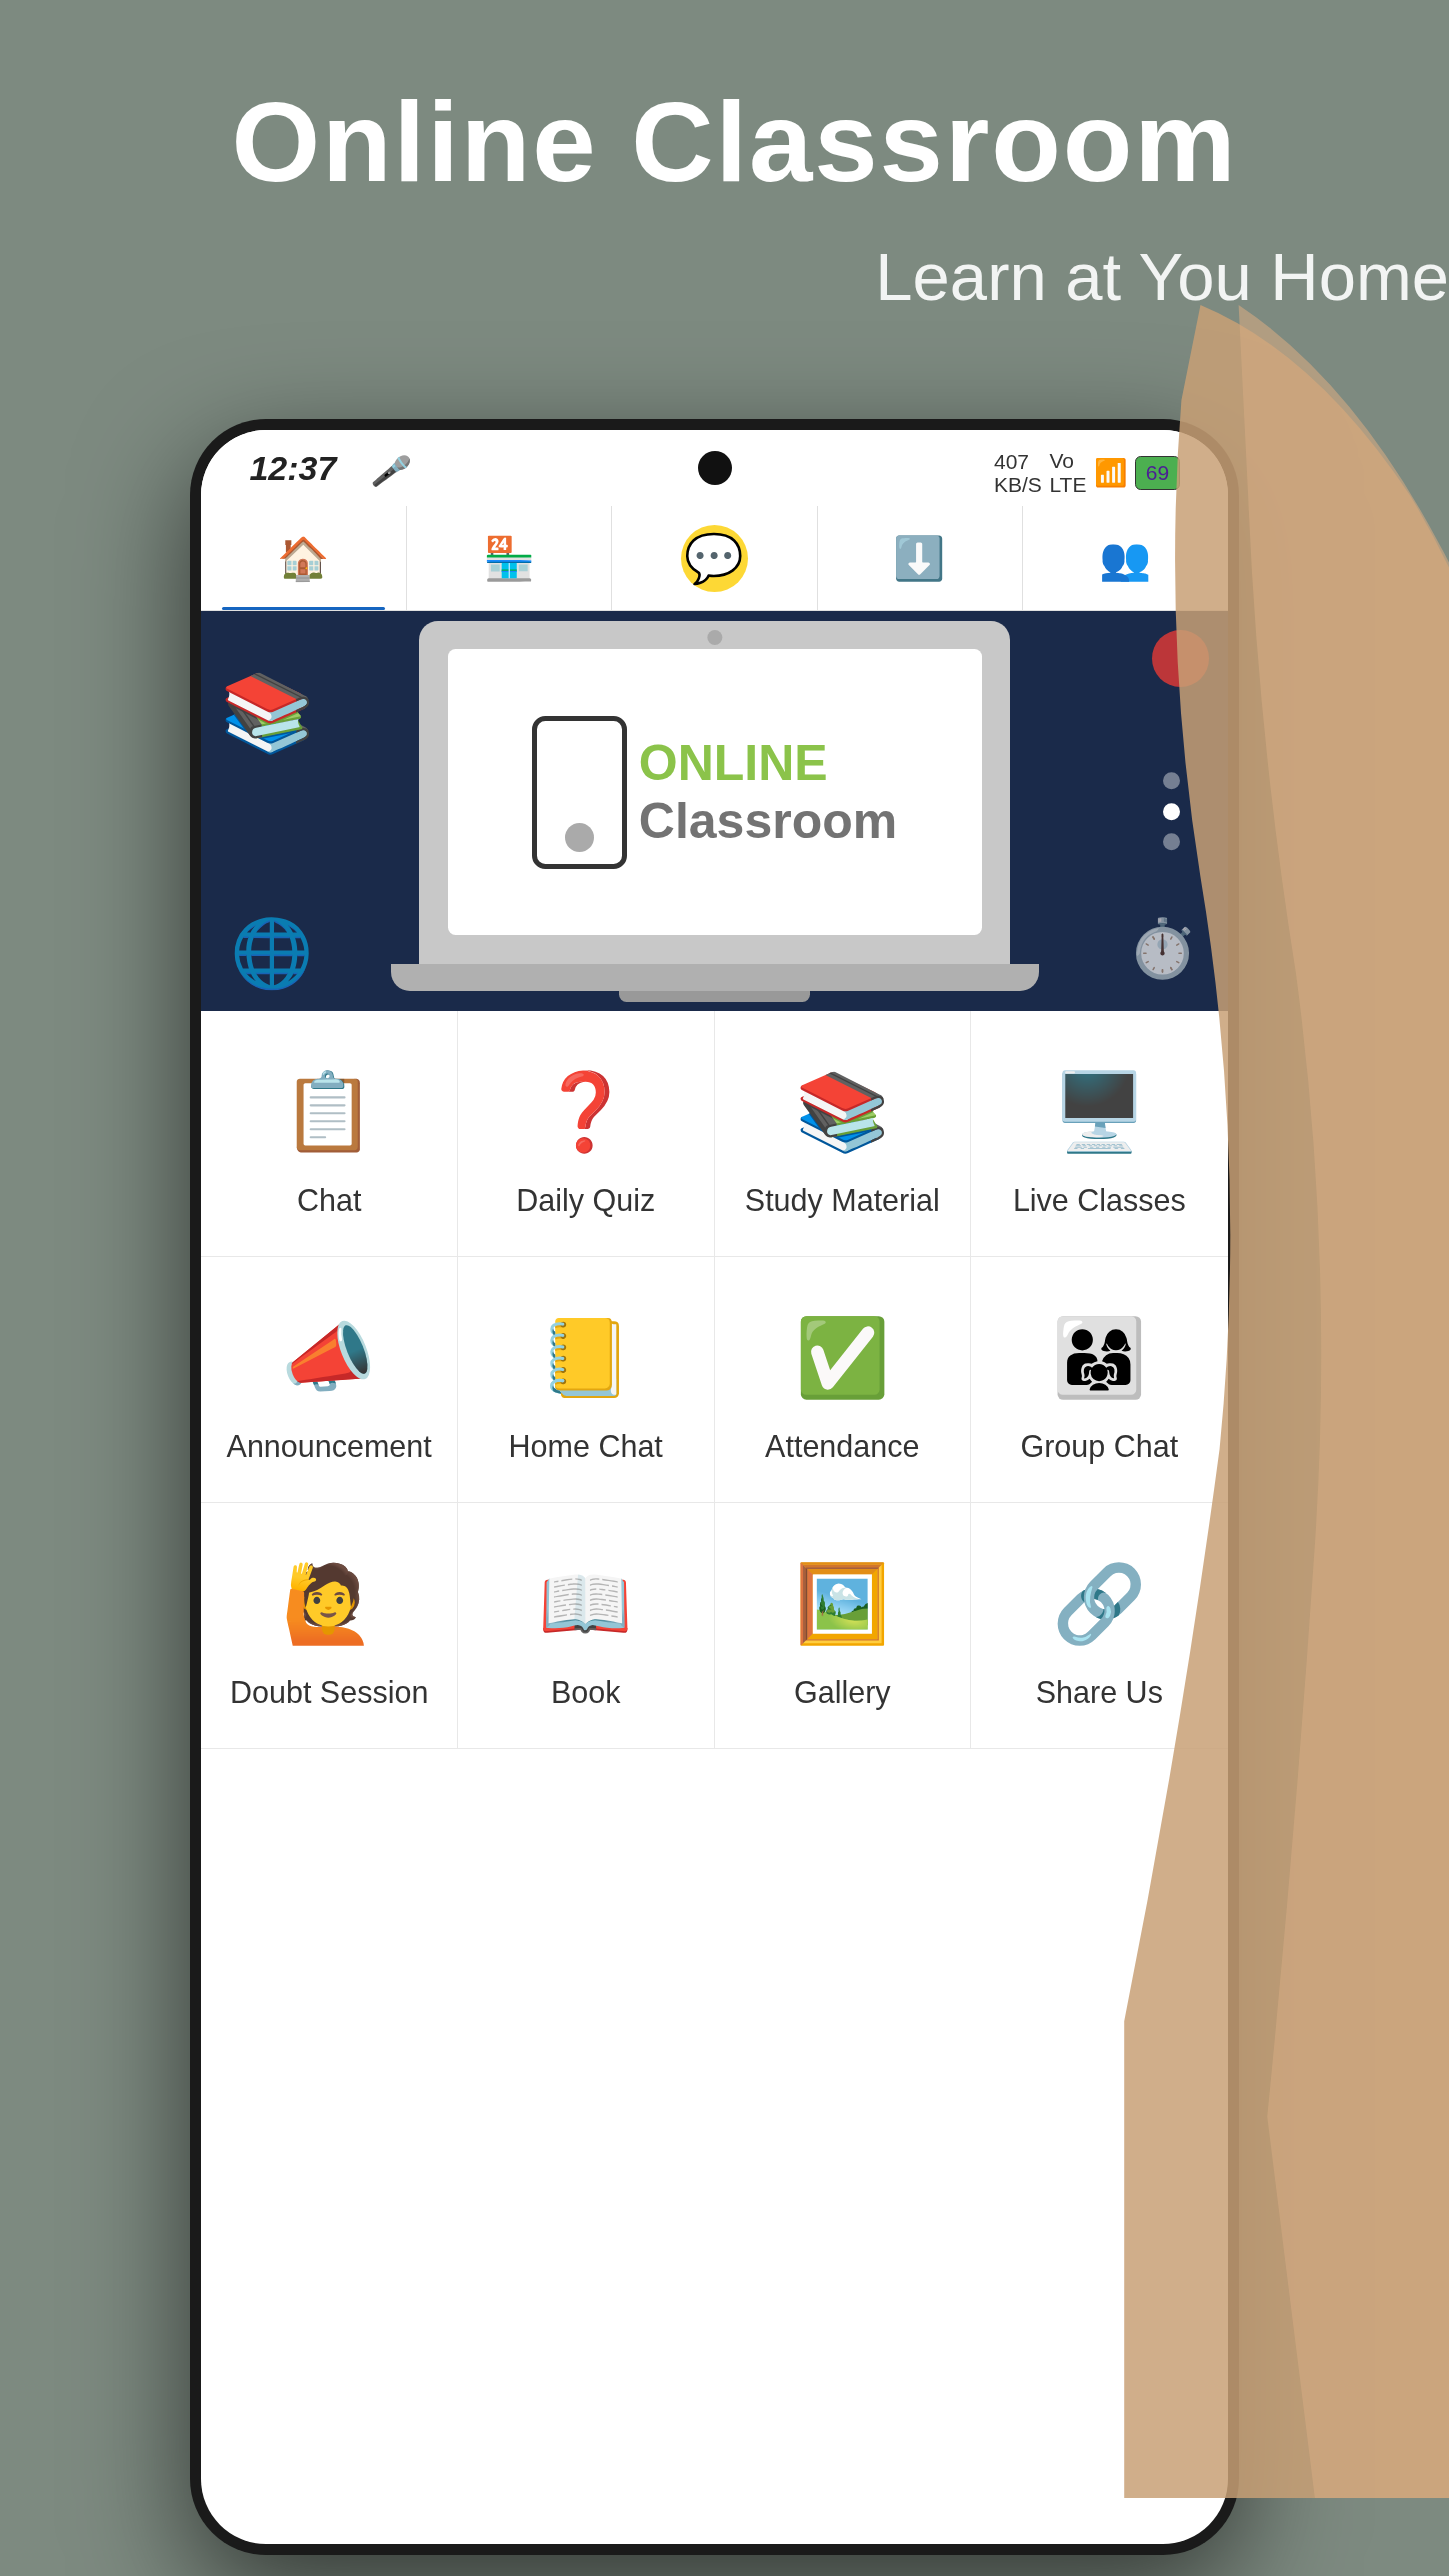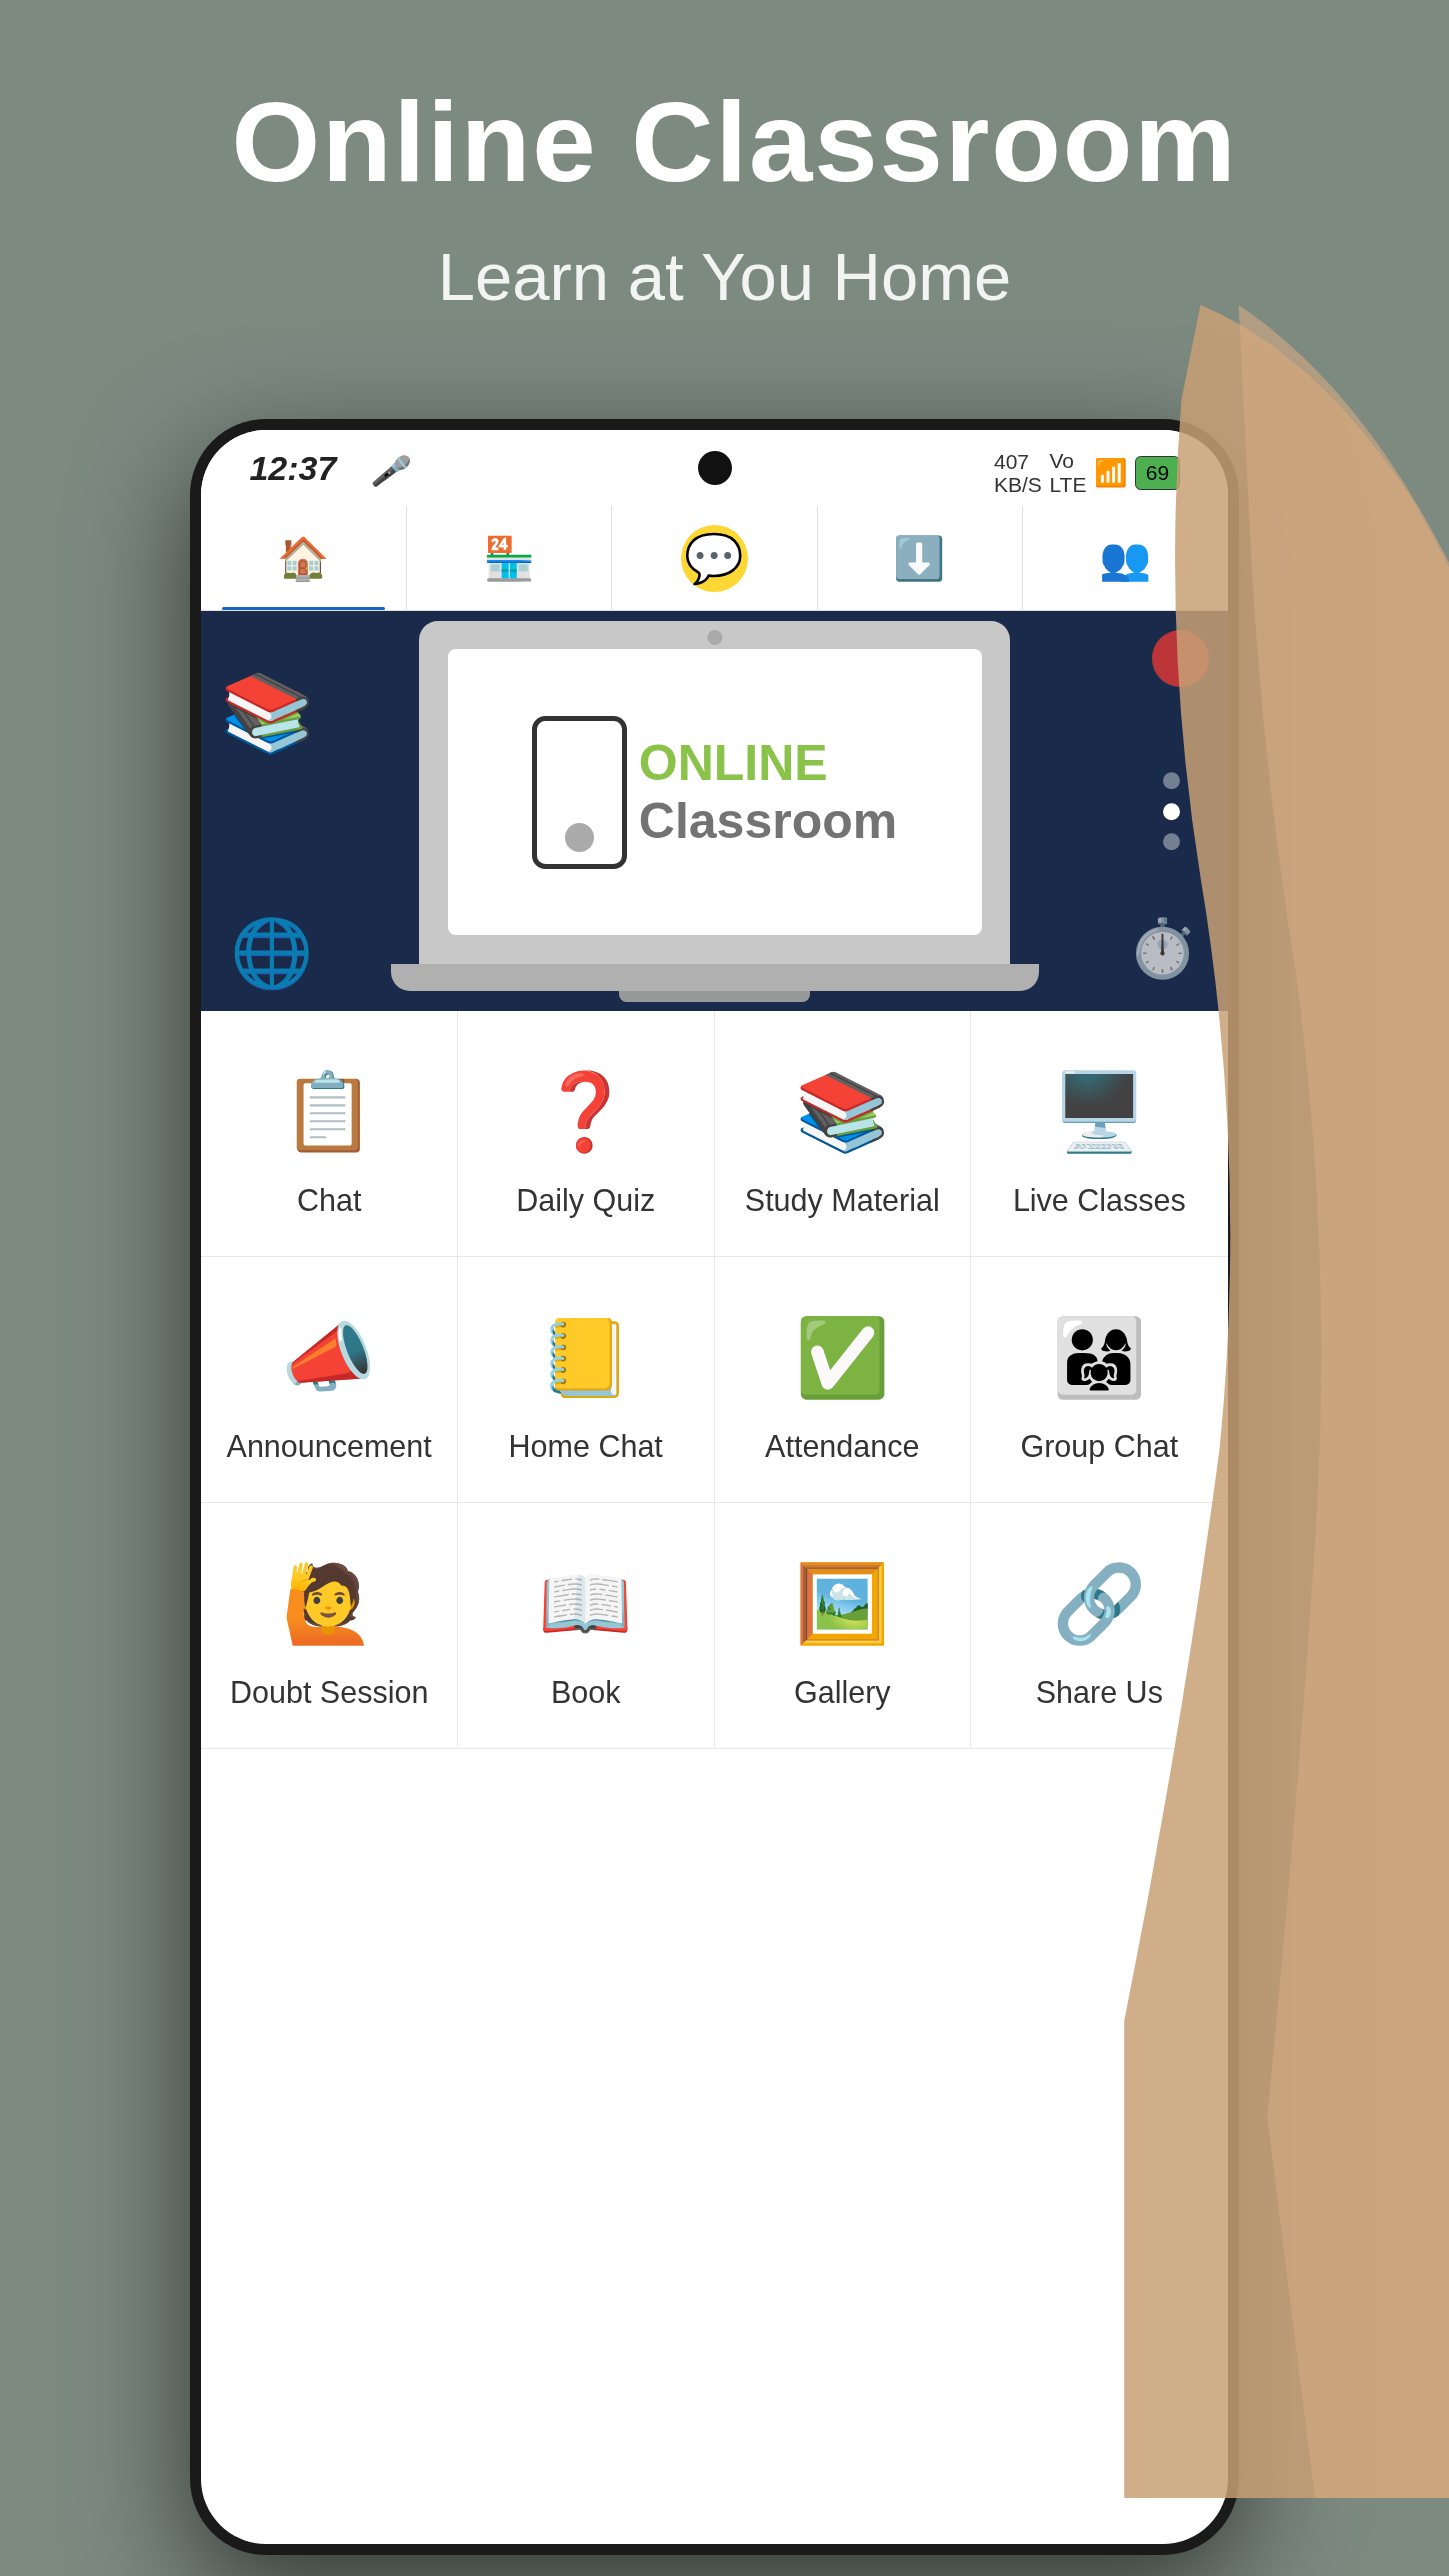--- a/index.html
+++ b/index.html
@@ -28,21 +28,21 @@
       font-size: 114px;
       font-weight: 700;
       letter-spacing: 1.9px;
       margin-left: 20px;
     }
 
     .page-subtitle {
       position: absolute;
       top: 238px;
       left: 0; right: 0;
-      text-align: center;
+      text-align: right;
       color: rgba(255,255,255,0.9);
       font-size: 67px;
       font-weight: 400;
     }
 
     
     .phone-wrapper {
       position: absolute;
       top: 362px;
       left: 114px;
@@ -111,21 +111,21 @@
       display: flex;
       align-items: center;
       gap: 7.6px;
       font-size: 27px;
       color: #333;
       margin-top: 9px;
     }
 
     .battery-icon {
       background: #4CAF50;
-      color: #000000;
+      color: #4c1d95;
       font-size: 21px;
       padding: 3.8px 9.5px;
       border-radius: 5.7px;
       border: 1.9px solid #333;
     }
 
     
     .app-header {
       height: 95px;
       background: white;

